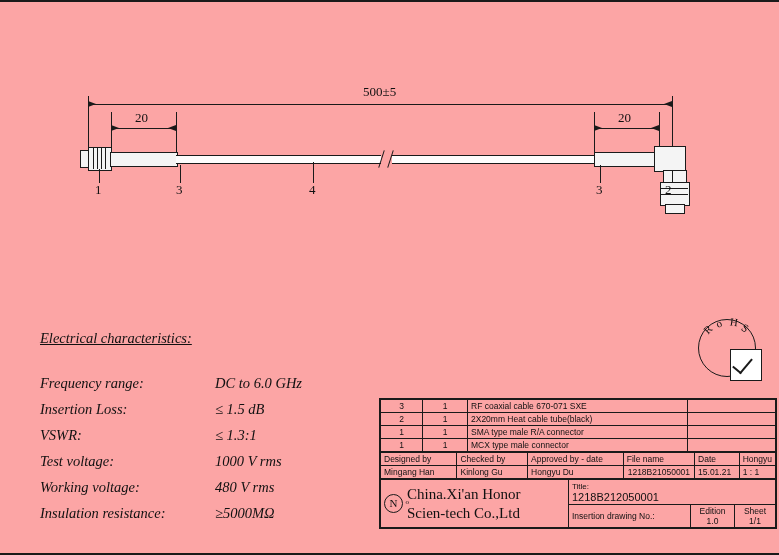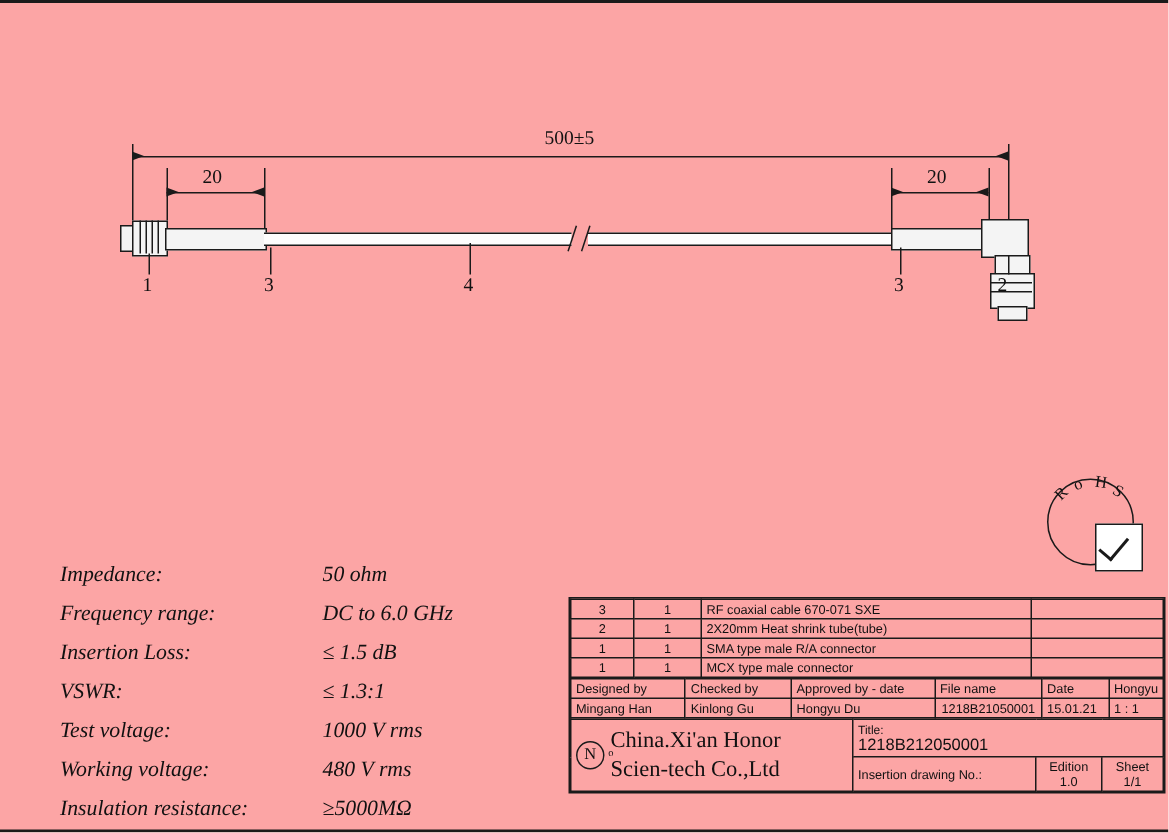--- a/index.html
+++ b/index.html
@@ -271,27 +271,24 @@
     <div class="leader" style="left:313px; top:162px; height:21px;"></div>
     <div class="item-num" style="left:309px; top:182px;">4</div>
 
     <div class="leader" style="left:600px; top:165px; height:18px;"></div>
     <div class="item-num" style="left:596px; top:182px;">3</div>
 
     <div class="leader" style="left:672px; top:170px; height:13px;"></div>
     <div class="item-num" style="left:665px; top:182px;">2</div>
   </div>
 
+  <div class="elec-title">Electrical characteristics:</div>
 
   <table class="elec-table">
     <tbody>
-        <tr>
-      <td class="k">Impedance:</td>
-      <td>50 ohm</td>
-    </tr>
     <tr>
       <td class="k">Frequency range:</td>
       <td>DC to 6.0 GHz</td>
     </tr>
     <tr>
       <td class="k">Insertion Loss:</td>
       <td>≤ 1.5 dB</td>
     </tr>
     <tr>
       <td class="k">VSWR:</td>
@@ -328,21 +325,21 @@
       <tbody>
           <tr class="bom">
         <td class="c" style="width:42px;">3</td>
         <td class="c" style="width:45px;">1</td>
         <td style="width:220px;">RF coaxial cable 670-071 SXE</td>
         <td></td>
       </tr>
       <tr class="bom">
         <td class="c">2</td>
         <td class="c">1</td>
-        <td>2X20mm  Heat shrink tube(tube)</td>
+        <td>2X20mm  Heat cable tube(black)</td>
         <td></td>
       </tr>
       <tr class="bom">
         <td class="c">1</td>
         <td class="c">1</td>
         <td>SMA type male R/A connector</td>
         <td></td>
       </tr>
       <tr class="bom">
         <td class="c">1</td>

